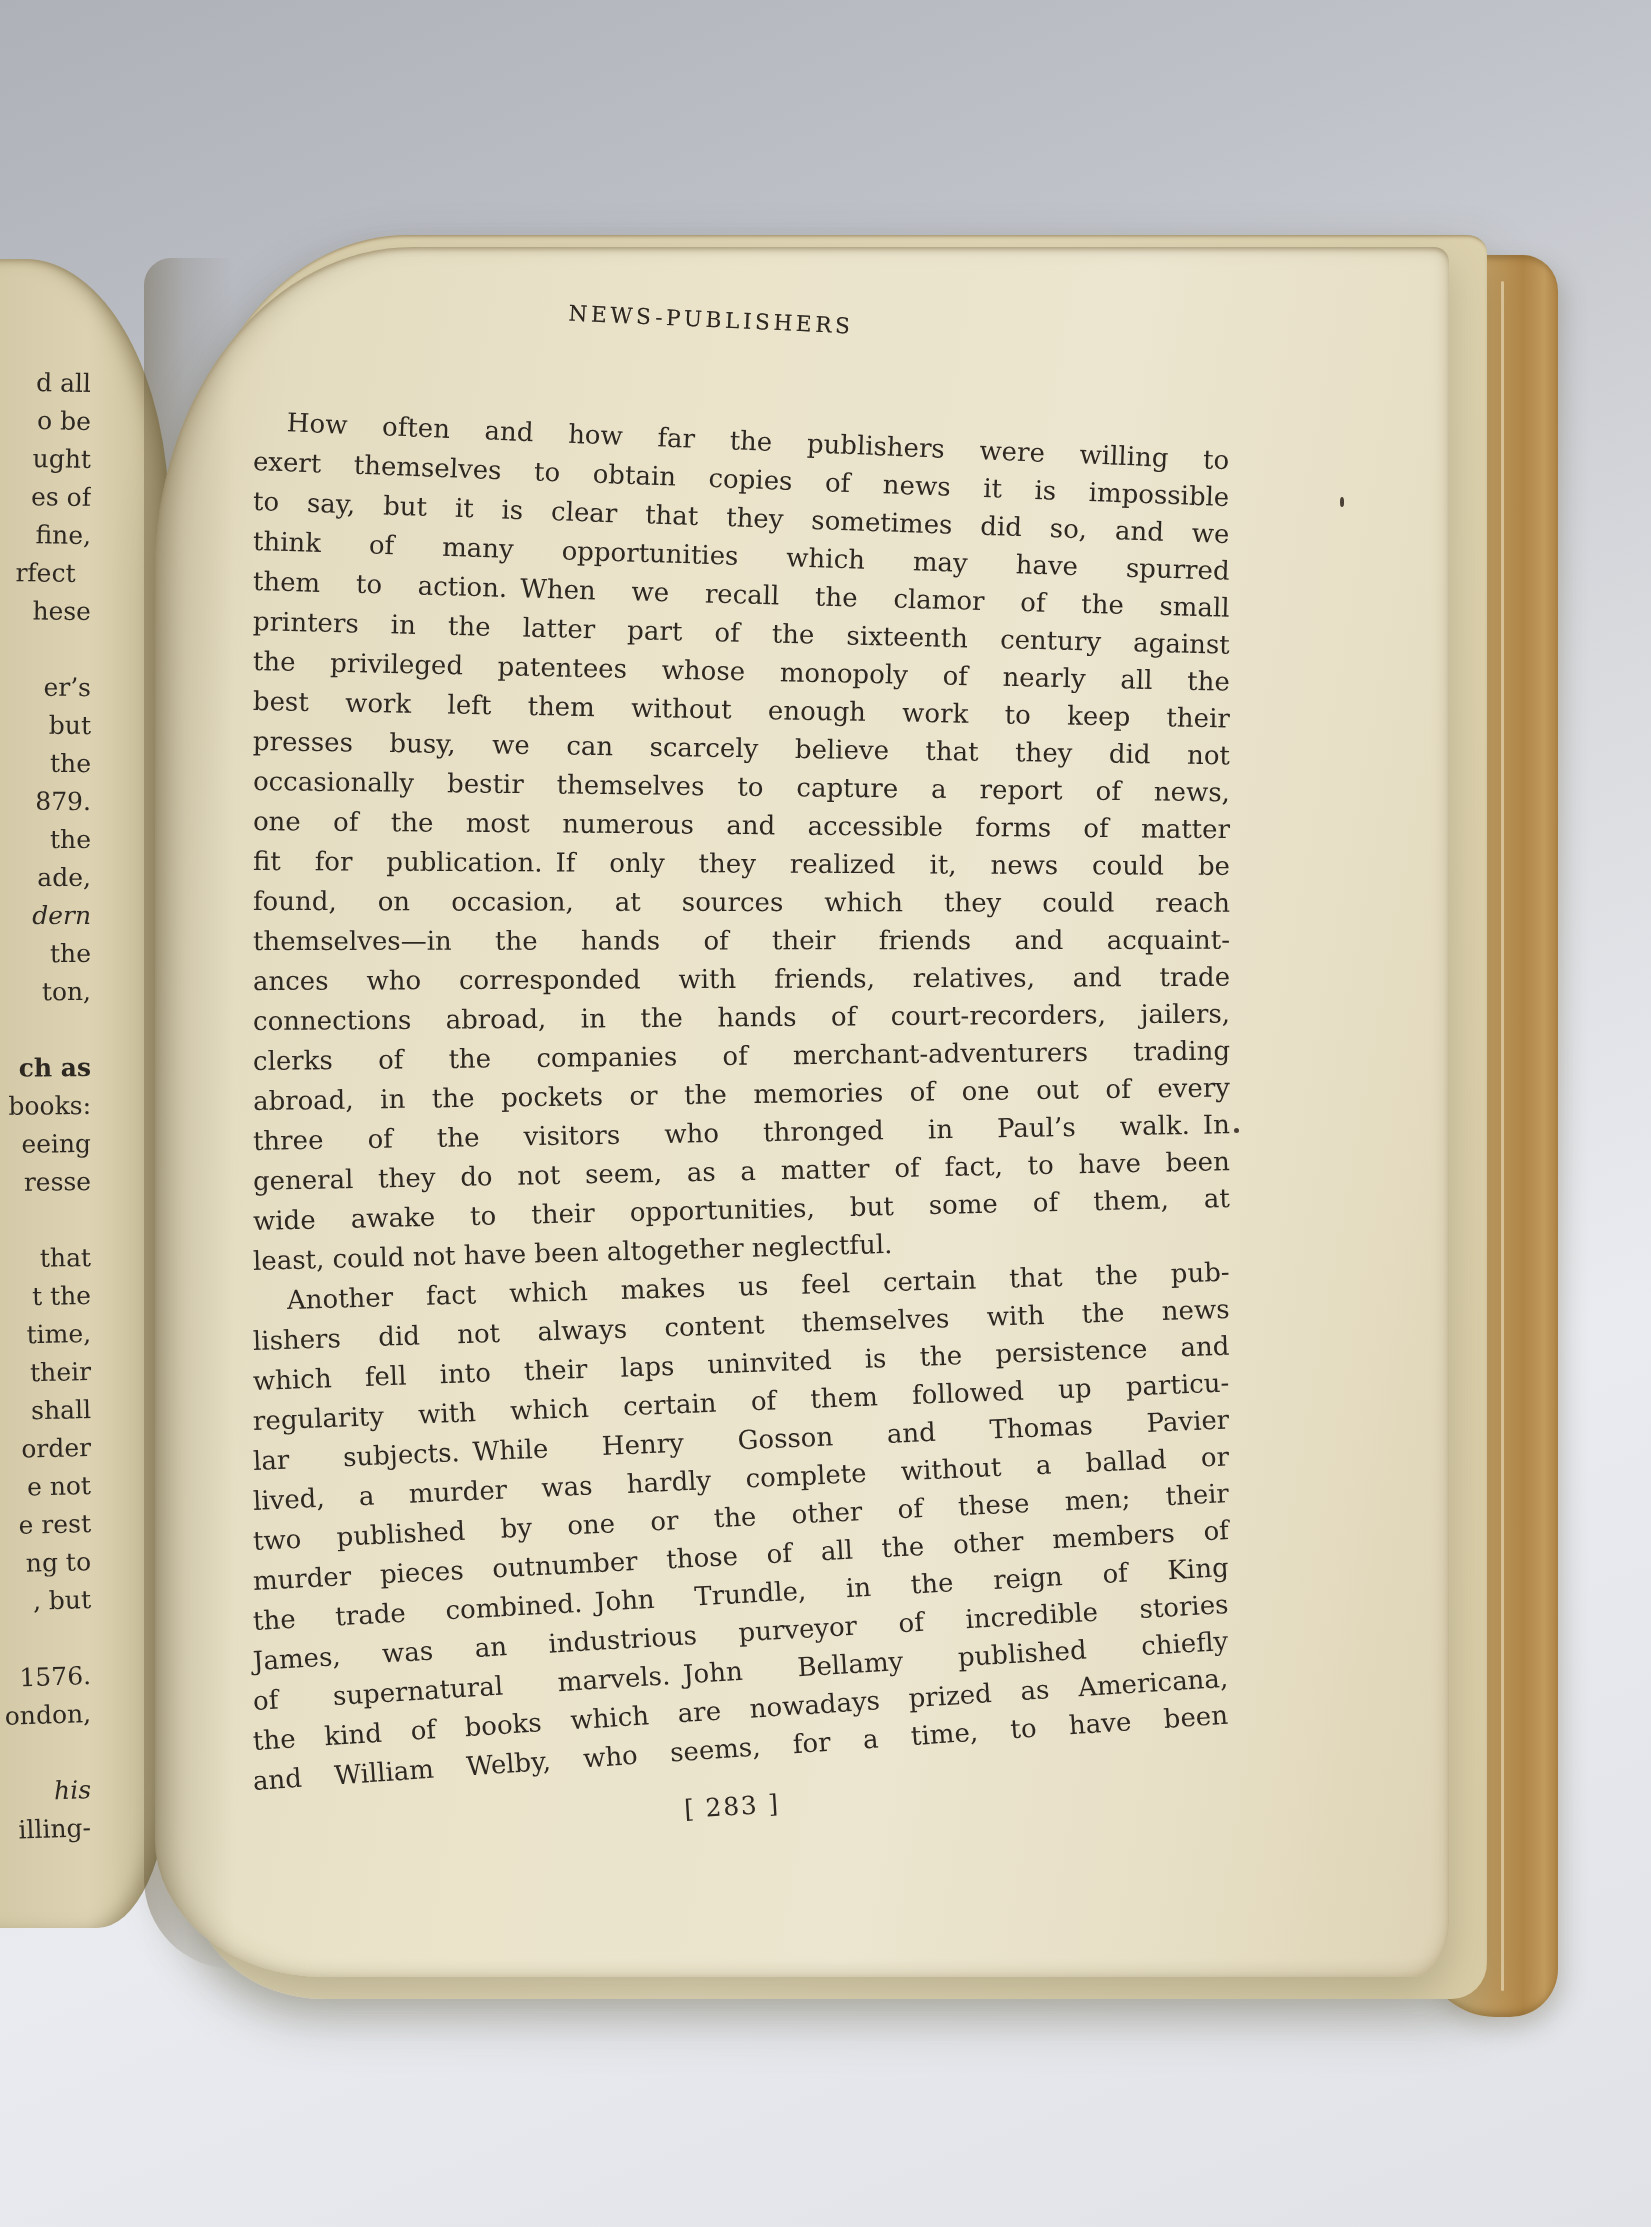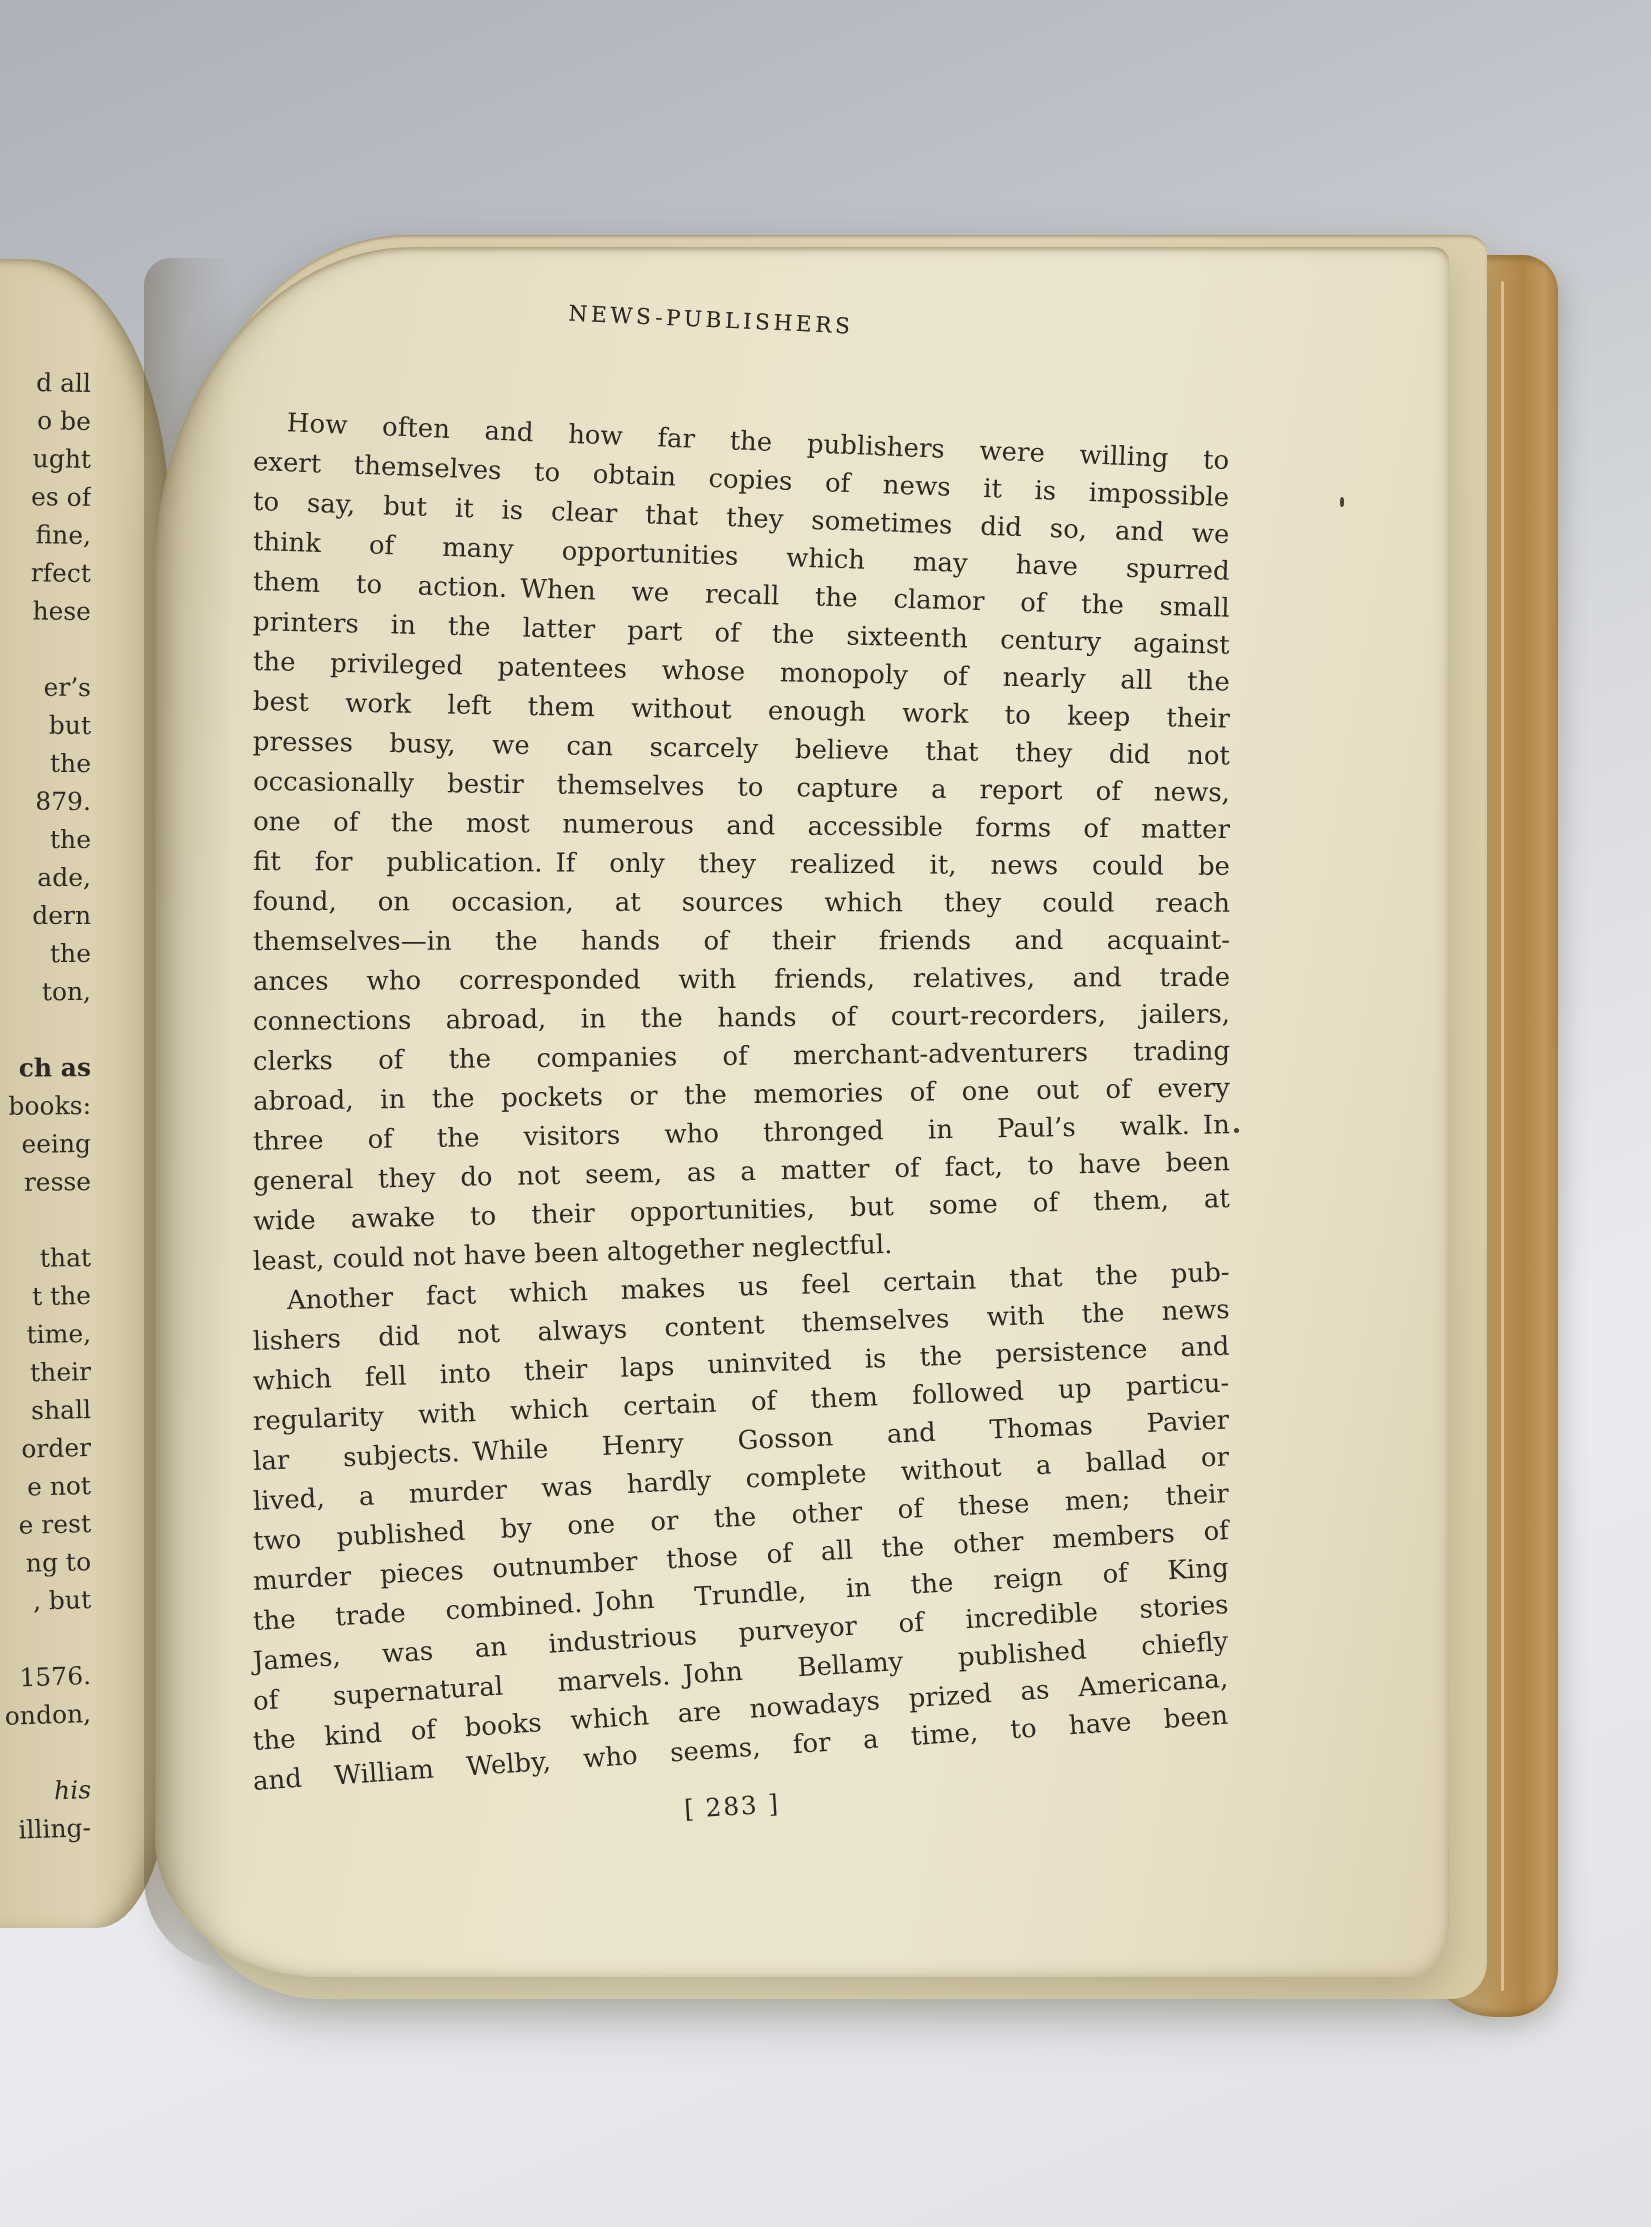--- a/index.html
+++ b/index.html
@@ -88,30 +88,30 @@
 <div class="layer left-page"></div>
 <div class="layer right-page"></div>
 <div class="layer gutter-shade"></div>
 
 <div class="layer frag-col ink">
     <div class="frag" style="transform: rotate(1deg);">d all</div>
     <div class="frag" style="transform: rotate(0.92deg);">o be</div>
     <div class="frag" style="transform: rotate(0.84deg);">ught</div>
     <div class="frag" style="transform: rotate(0.76deg);">es of</div>
     <div class="frag" style="transform: rotate(0.68deg);">fine,</div>
-    <div class="frag" style="transform: rotate(0.61deg);">rfect</div>
+    <div class="frag" style="transform: rotate(0.61deg); text-align: center;">rfect</div>
     <div class="frag" style="transform: rotate(0.53deg);">hese</div>
     <div class="frag" style="transform: rotate(0.45deg);"></div>
     <div class="frag" style="transform: rotate(0.37deg);">er’s</div>
     <div class="frag" style="transform: rotate(0.29deg);">but</div>
     <div class="frag" style="transform: rotate(0.21deg);">the</div>
     <div class="frag" style="transform: rotate(0.13deg);">879.</div>
     <div class="frag" style="transform: rotate(0.05deg);">the</div>
     <div class="frag" style="transform: rotate(-0.03deg);">ade,</div>
-    <div class="frag" style="transform: rotate(-0.11deg);">dern</div>
+    <div class="frag" style="transform: rotate(-0.11deg); font-style: italic;">dern</div>
     <div class="frag" style="transform: rotate(-0.18deg);">the</div>
     <div class="frag" style="transform: rotate(-0.26deg);">ton,</div>
     <div class="frag" style="transform: rotate(-0.34deg);"></div>
     <div class="frag" style="transform: rotate(-0.42deg); font-weight: bold;">ch as</div>
     <div class="frag" style="transform: rotate(-0.5deg);">books:</div>
     <div class="frag" style="transform: rotate(-0.58deg);">eeing</div>
     <div class="frag" style="transform: rotate(-0.66deg);">resse</div>
     <div class="frag" style="transform: rotate(-0.74deg);"></div>
     <div class="frag" style="transform: rotate(-0.82deg);">that</div>
     <div class="frag" style="transform: rotate(-0.89deg);">t the</div>

